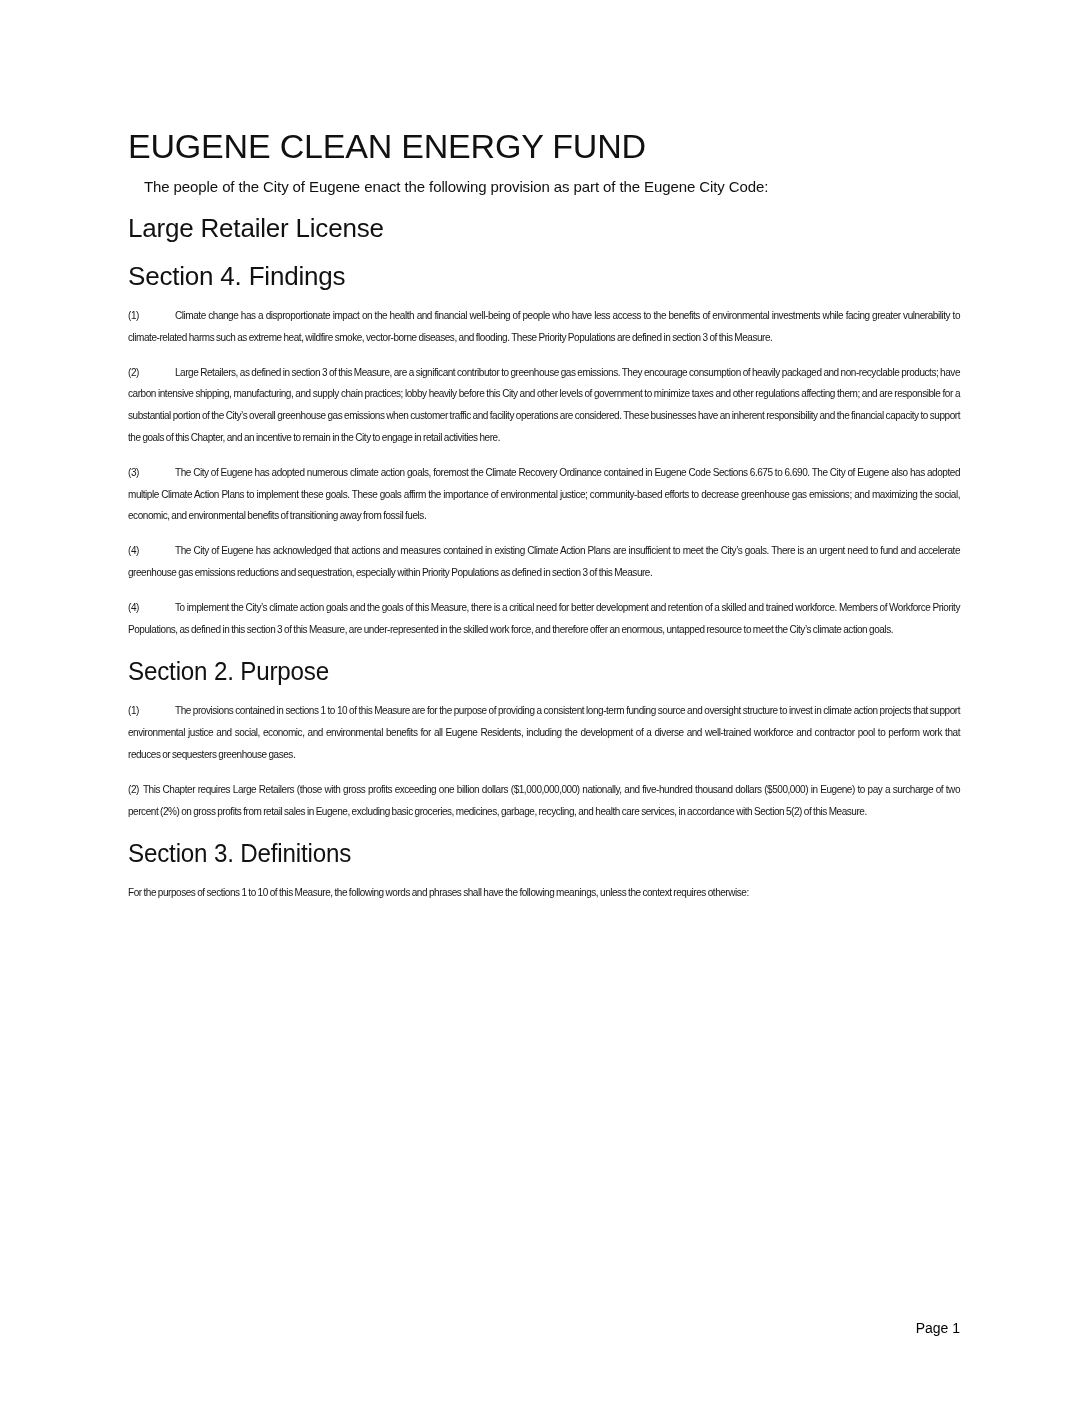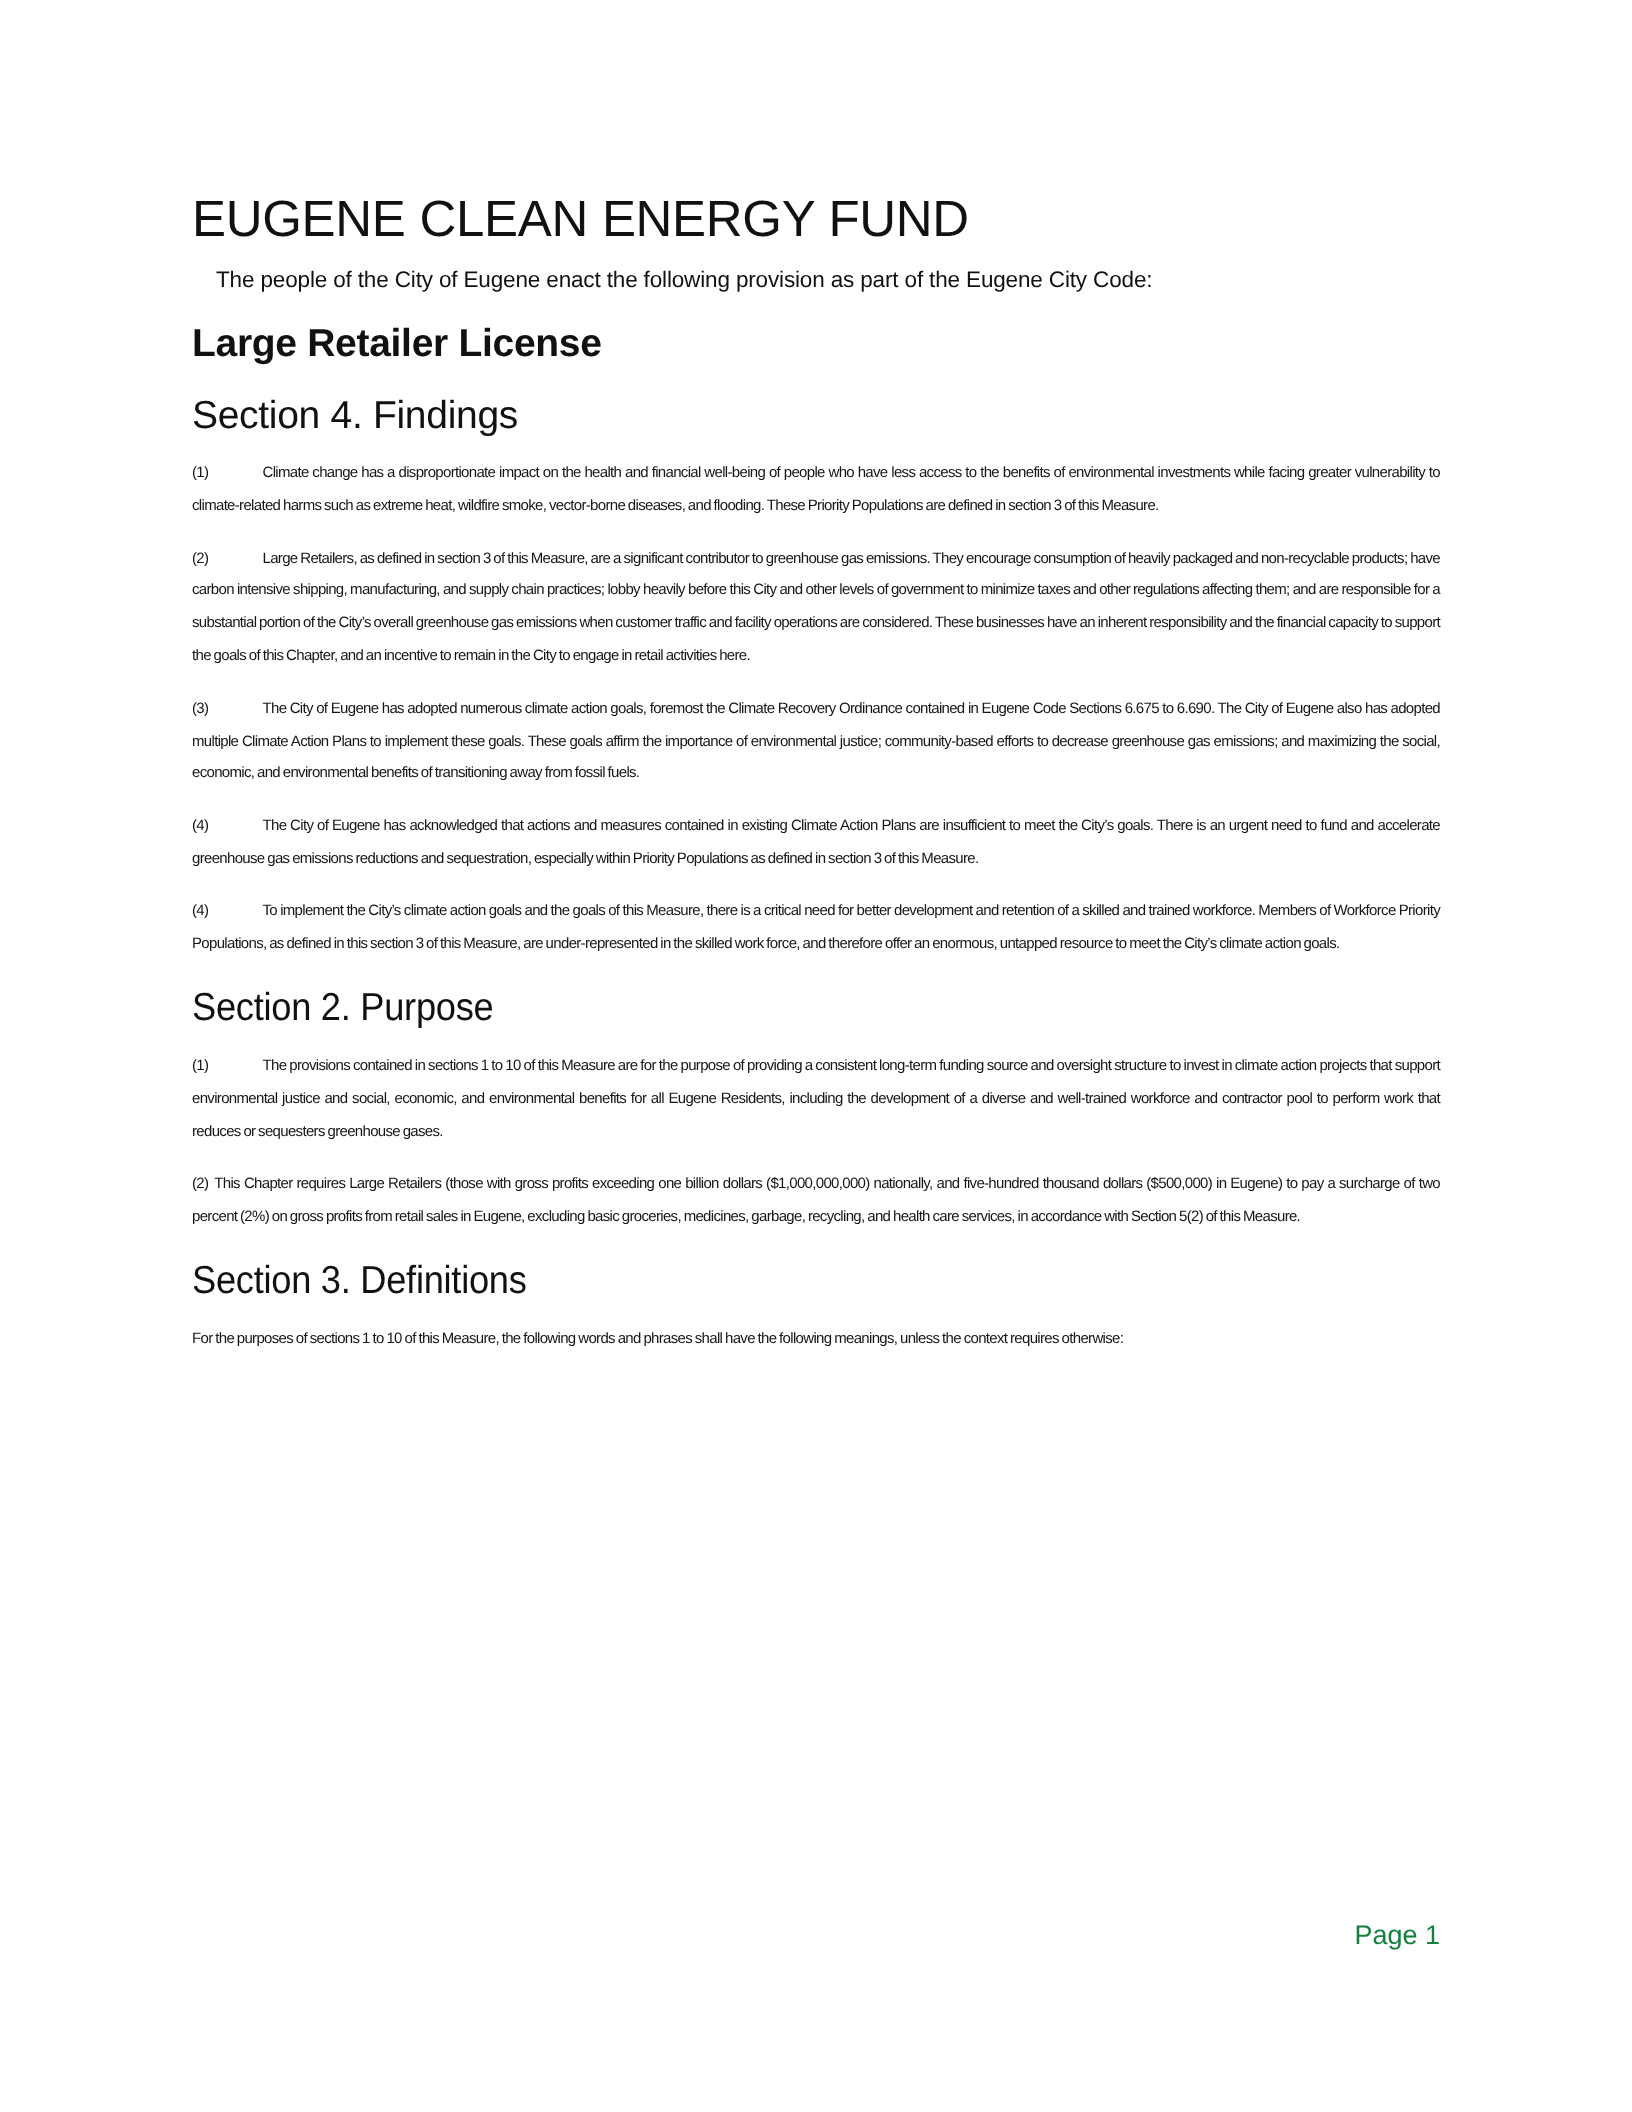--- a/index.html
+++ b/index.html
@@ -38,21 +38,21 @@
     }
     h2.heading {
       font-family: "Liberation Sans", sans-serif;
       font-weight: normal;
       font-size: 26px;
       margin: 0;
       line-height: 34px;
       letter-spacing: -0.2px;
       color: #111;
     }
-    #h-license { margin-top: 14px; font-weight: bold; }
+    #h-license { margin-top: 14px; }
     #h-s1 { margin-top: 14px; }
     h2.cond {
       transform: scaleX(0.93);
       transform-origin: left center;
     }
     .para {
       font-size: 10px;
       line-height: 21.8px;
       text-align: justify;
       margin: 0;
@@ -66,23 +66,23 @@
     }
     .para .num-tight {
       display: inline;
       margin-right: 4px;
     }
     .gap-after-heading { margin-top: 12px; }
     .gap-para { margin-top: 13px; }
     .footer {
       position: absolute;
       right: 128px;
-      top: 1280px;
-      font-size: 18px;
-      color: #15803d;
+      top: 1320px;
+      font-size: 14px;
+      color: #000000;
     }
   </style>
 </head>
 <body>
 
 <div class="page">
   <h1 class="doc-title" id="title">EUGENE CLEAN ENERGY FUND</h1>
   <p class="enact">The people of the City of Eugene enact the following provision as part of the Eugene City Code:</p>
 
   <h2 class="heading" id="h-license">Large Retailer License</h2>

